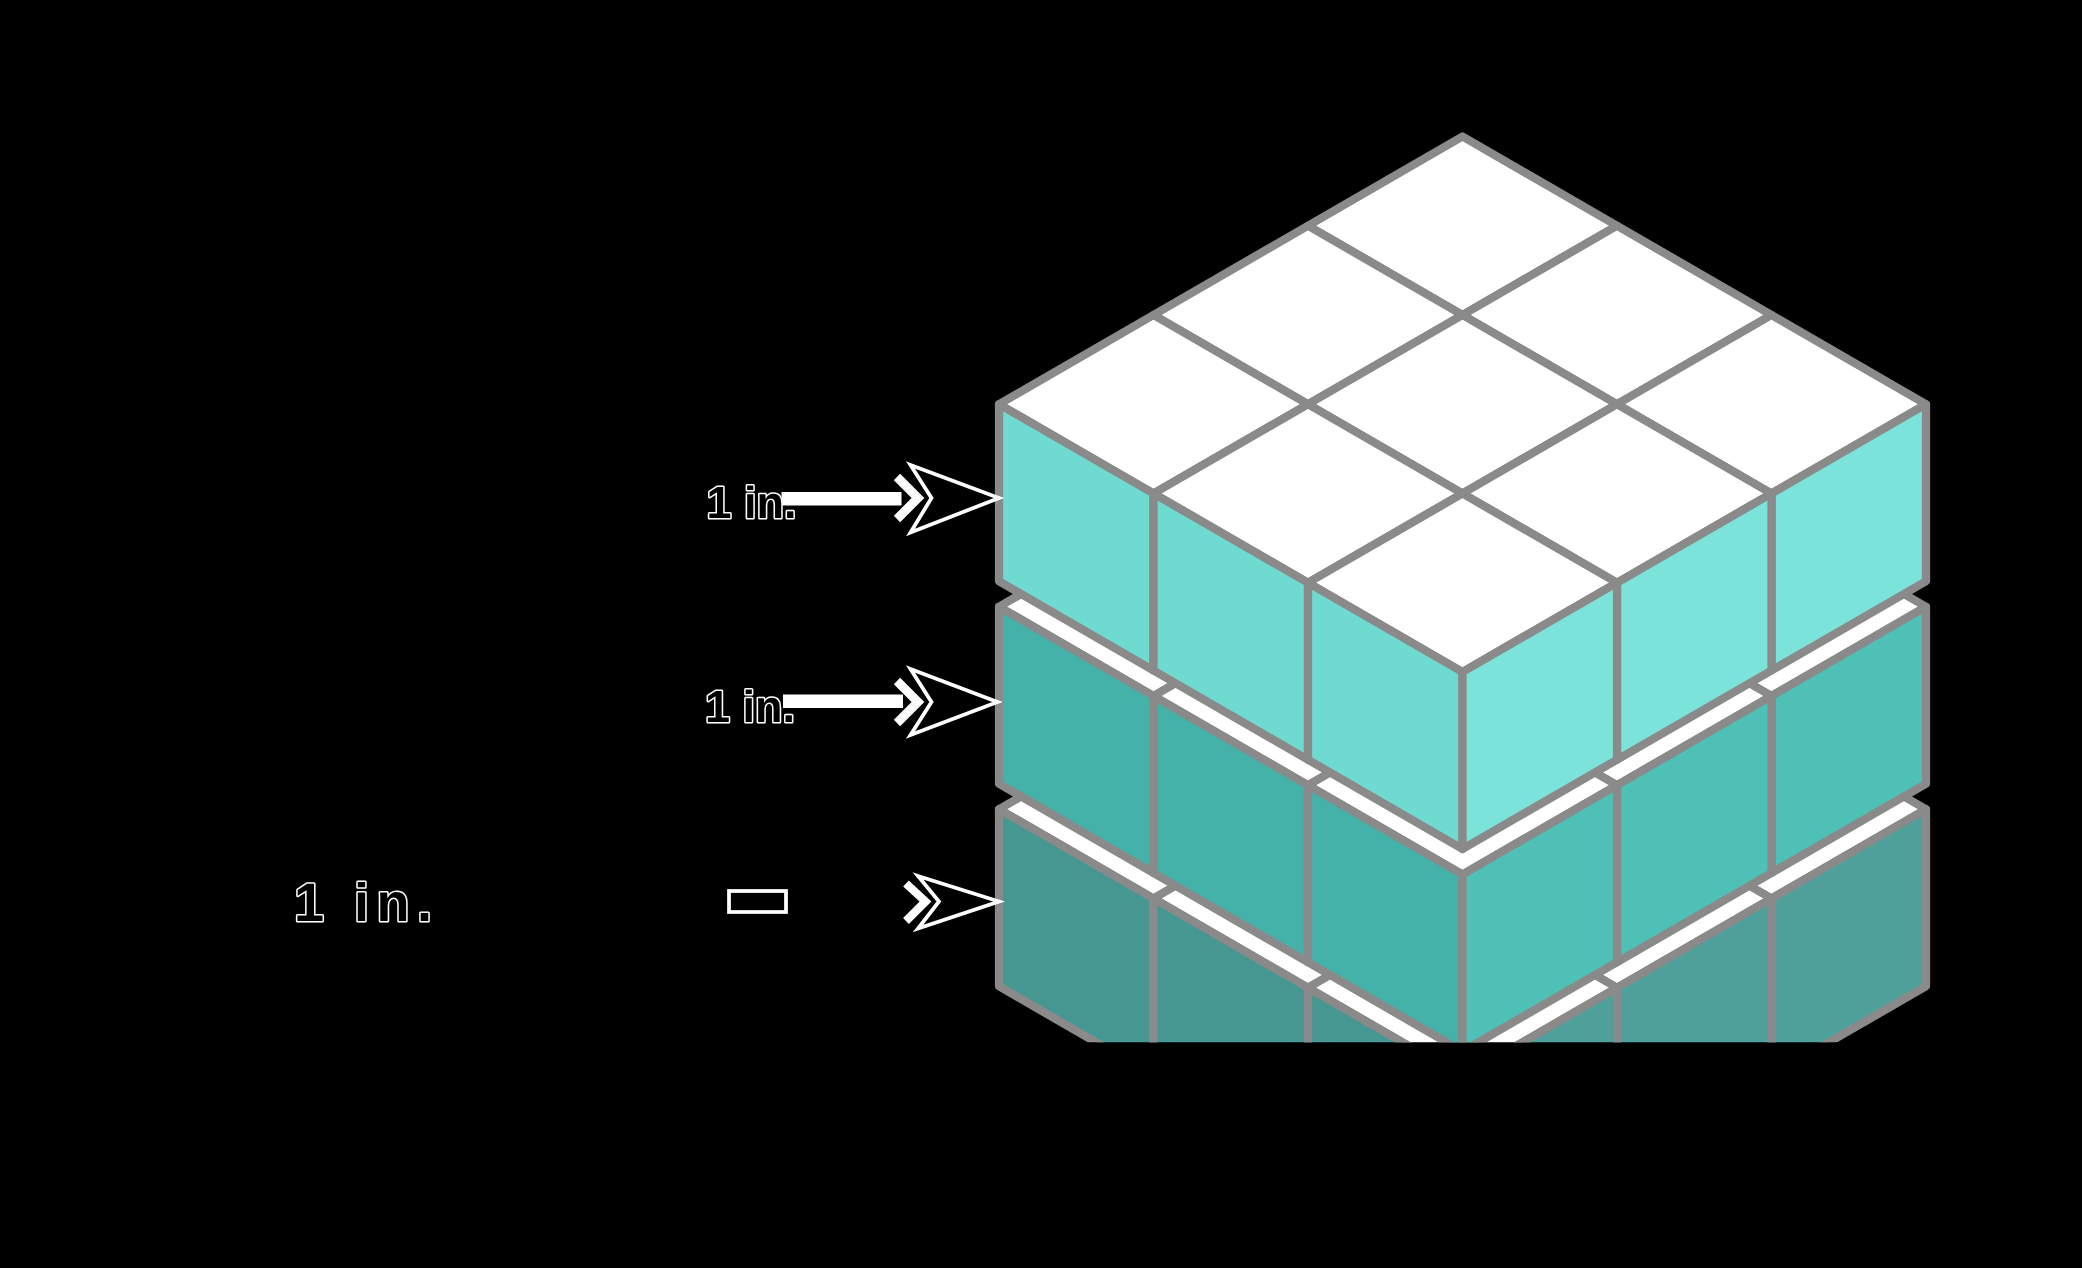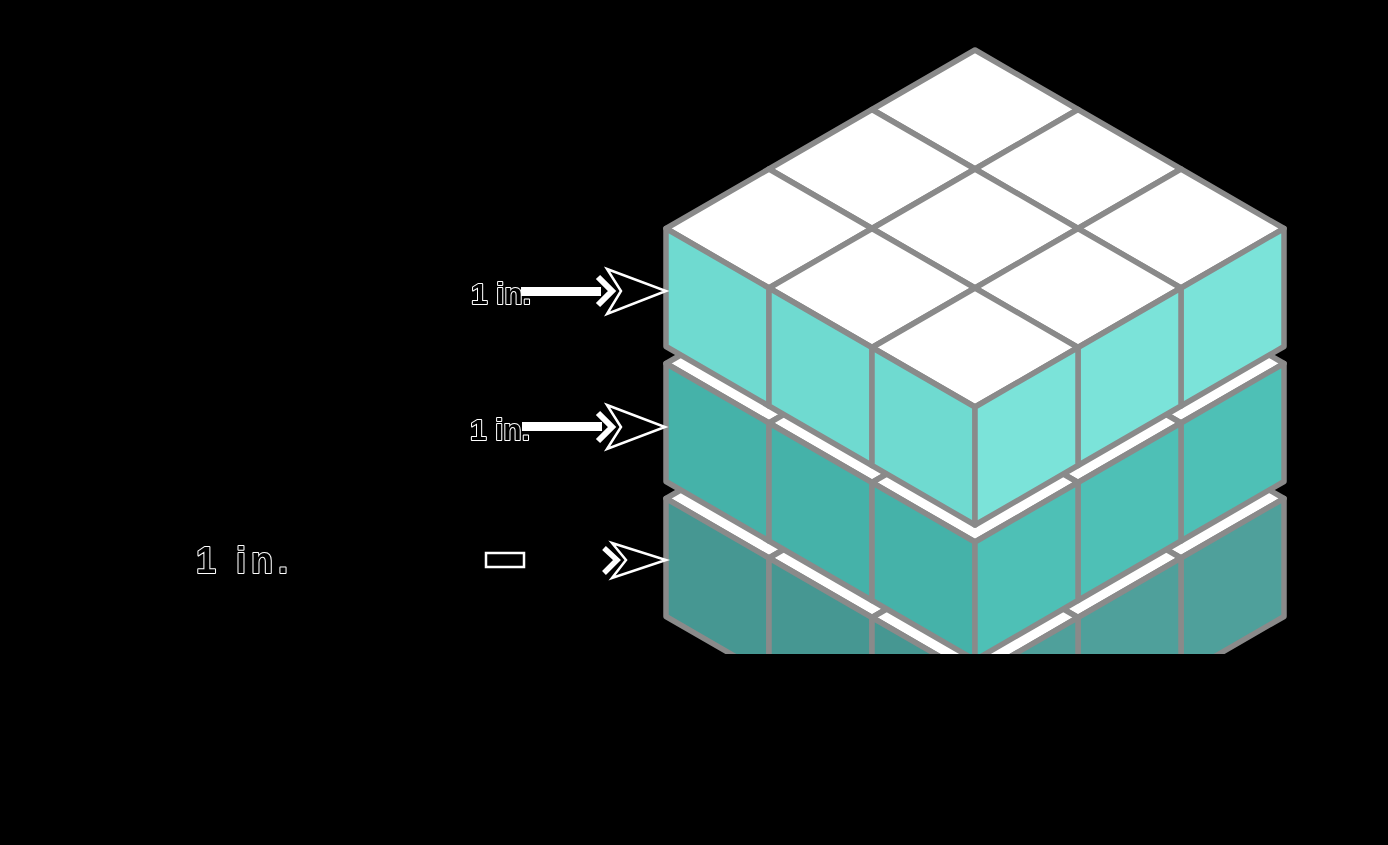--- a/index.html
+++ b/index.html
@@ -7,20 +7,21 @@
     padding: 0;
     background: #000000;
   }
   .stage {
     position: relative;
     width: 1388px;
     height: 654px;
     background: #000000;
     overflow: hidden;
     font-family: "Liberation Sans", sans-serif;
+    margin-top: 41px;
   }
   svg { display: block; }
   .anno-text {
     font-family: "Liberation Sans", sans-serif;
     font-weight: bold;
     paint-order: stroke;
     stroke-linejoin: round;
   }
 </style>
 </head>

